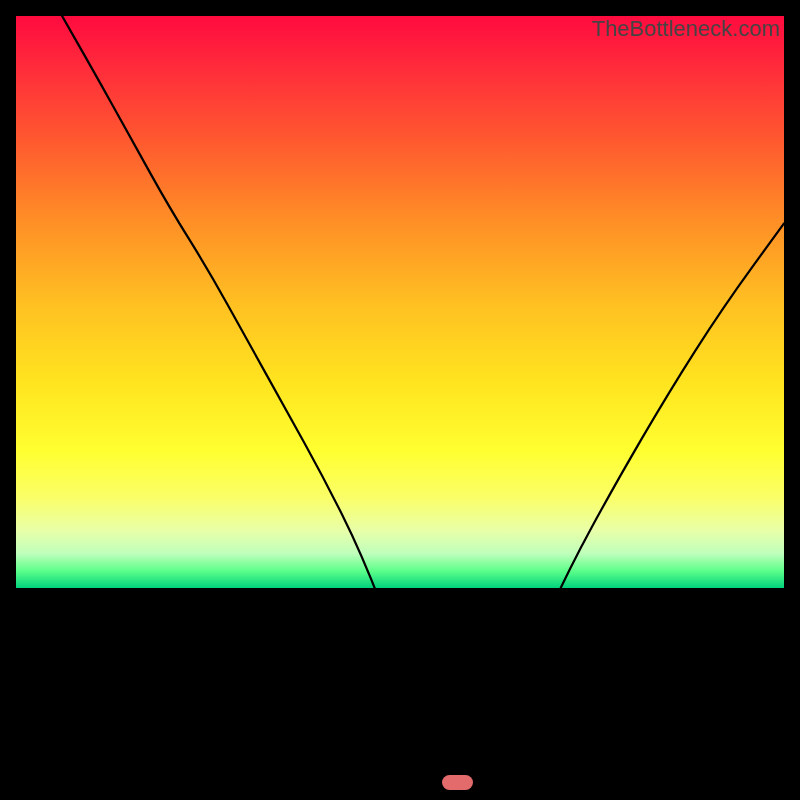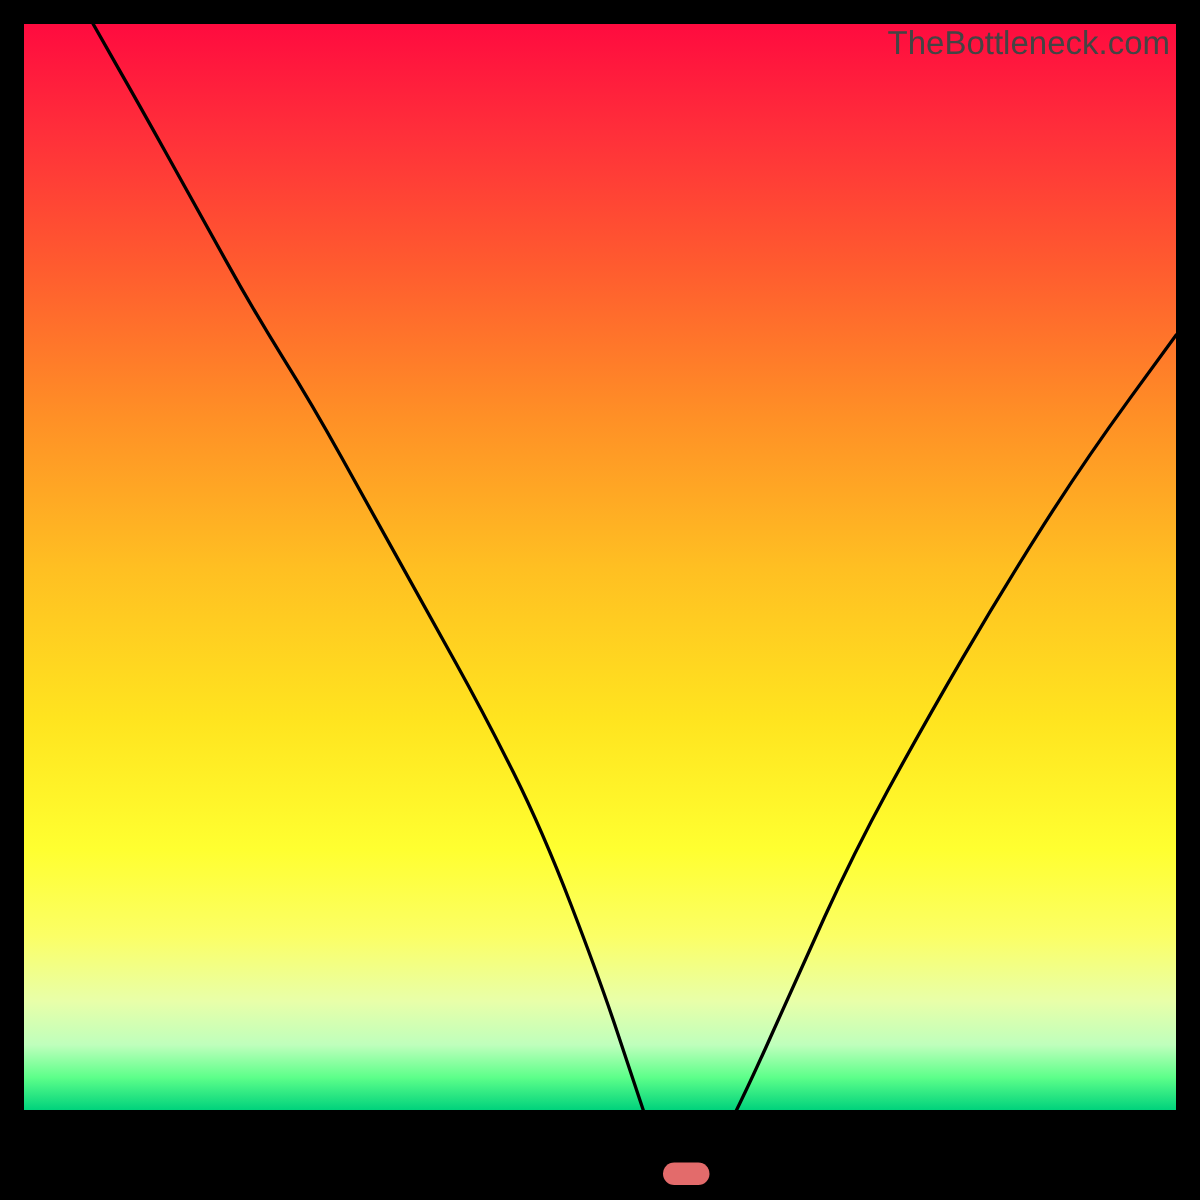--- a/index.html
+++ b/index.html
@@ -8,21 +8,21 @@
     position: relative;
     width: 800px;
     height: 800px;
     background: #000;
   }
   .plot-area {
     position: absolute;
     left: 16px;
     top: 16px;
     width: 768px;
-    height: 724px;
+    height: 572px;
     background: linear-gradient(to bottom,
       #ff0b3f 0%,
       #ff2f3a 10%,
       #ff5a2f 22%,
       #ff8f26 36%,
       #ffbf22 50%,
       #ffe41f 64%,
       #ffff30 76%,
       #fbff66 84%,
       #e8ffa9 90%,

